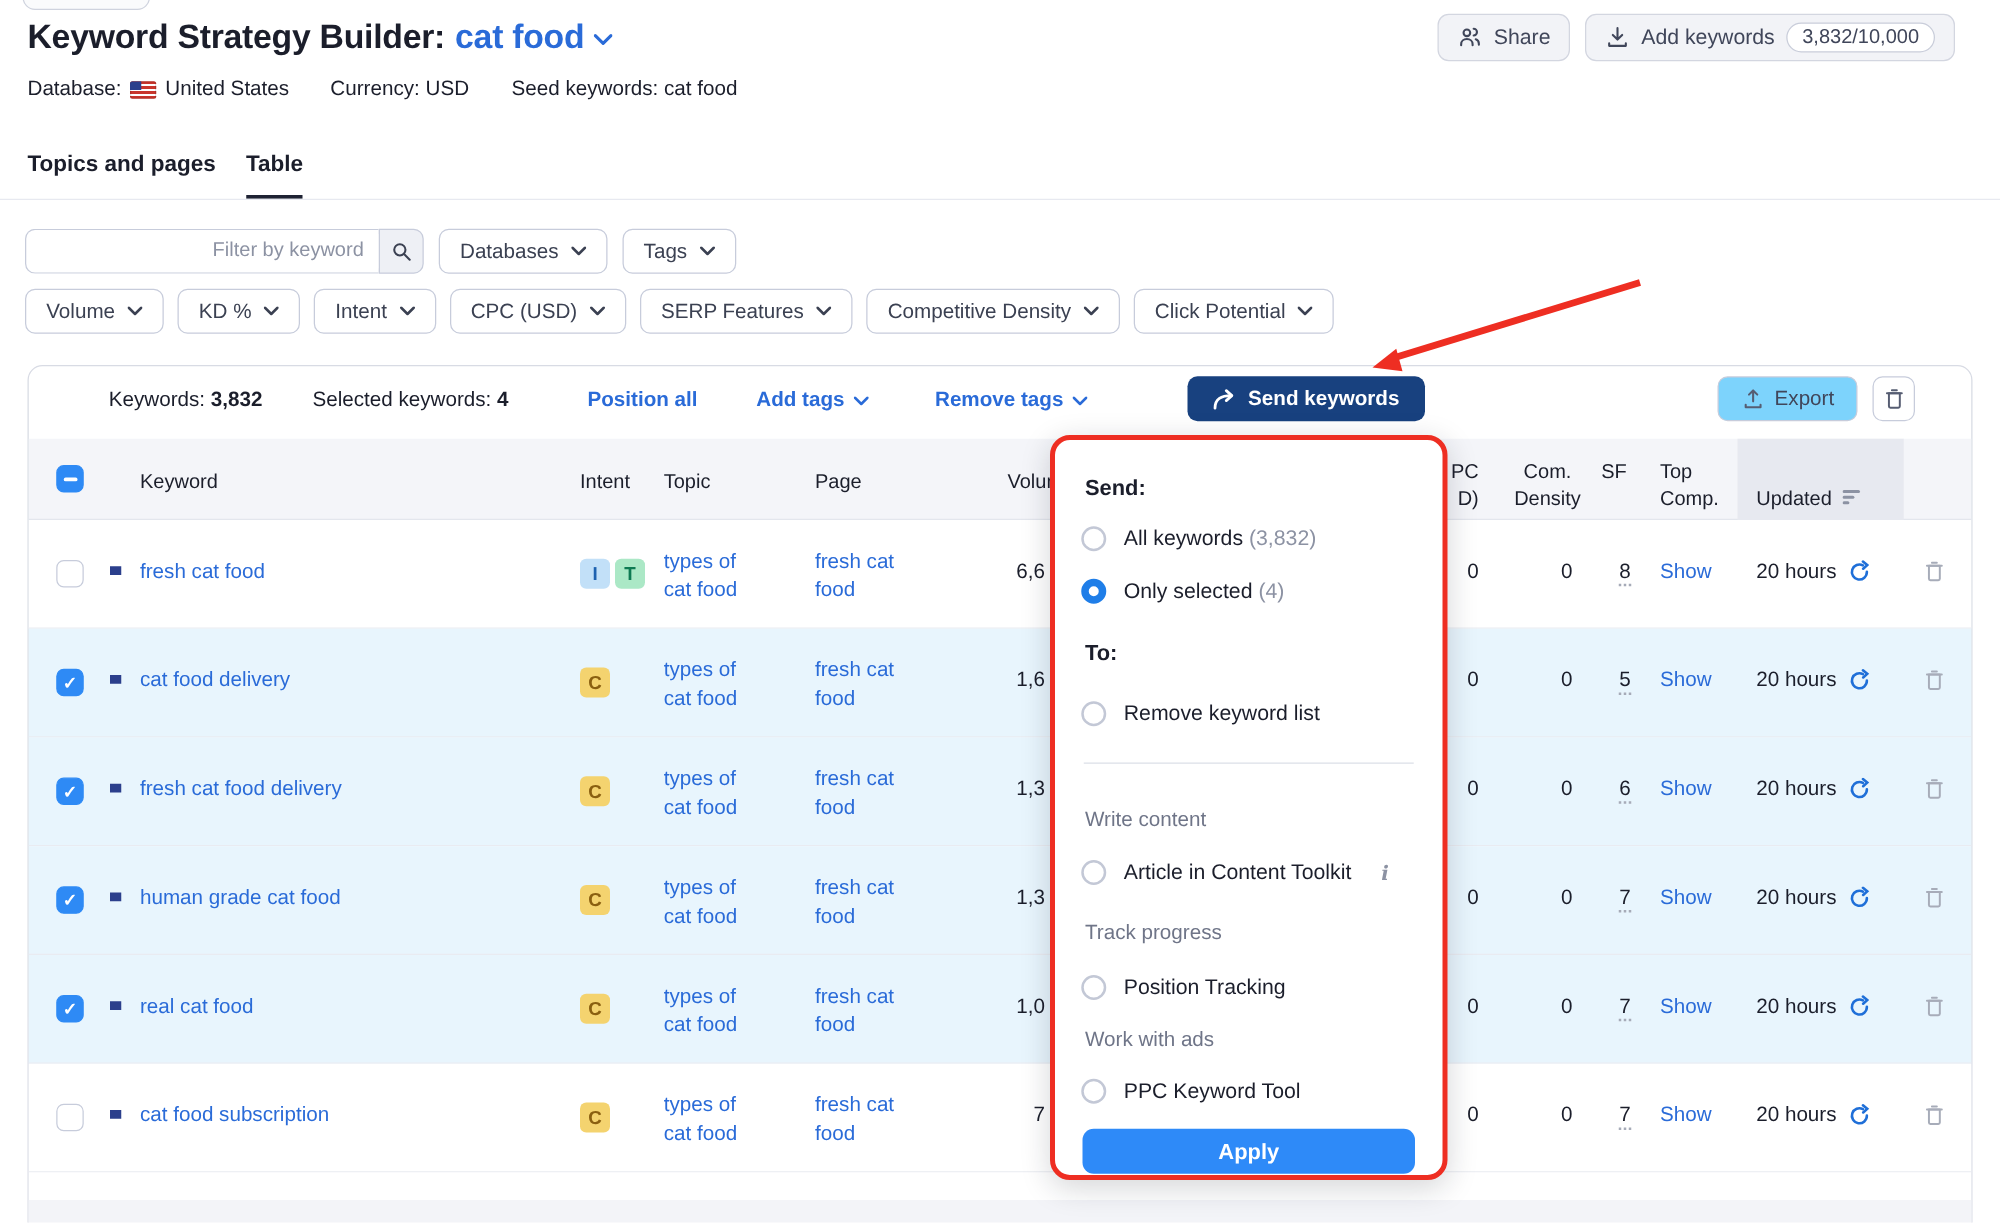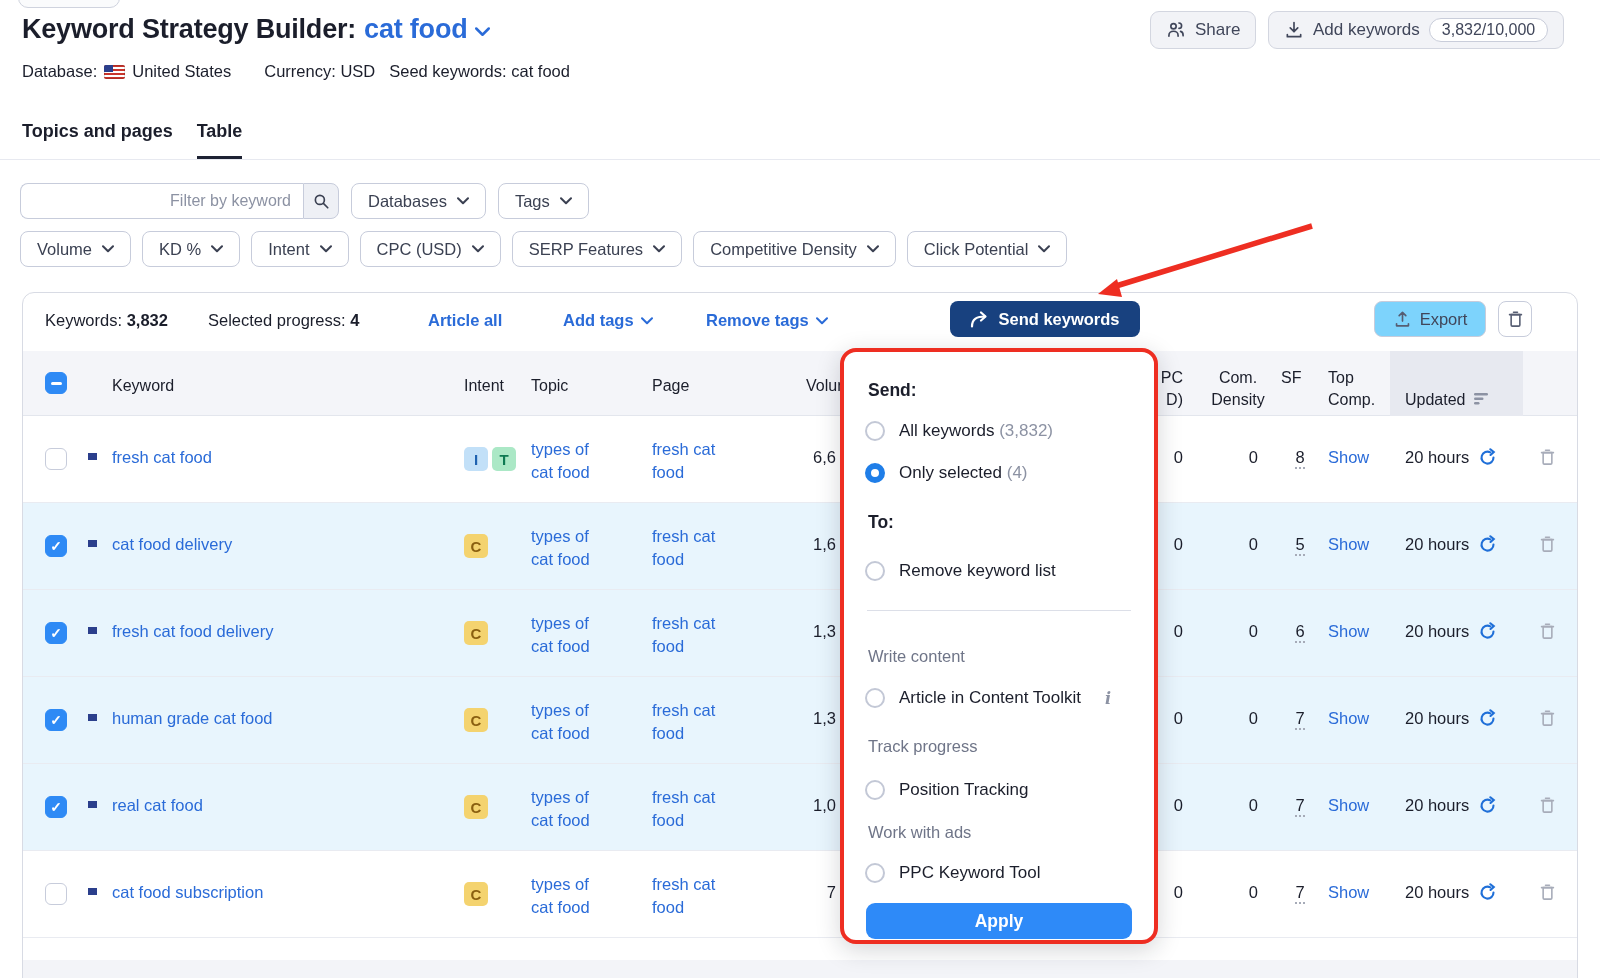--- a/index.html
+++ b/index.html
@@ -20,21 +20,21 @@
   .page-title .hl { color:#2a6bd8; }
   .chev-blue { width:15px; height:10px; margin-top:4px; }
   .btn-gray { height:38px; border:1px solid #d3d6e0; border-radius:9px; background:#f2f3f7;
     display:flex; align-items:center; gap:9px; padding:0 15px; font-size:17px; color:#40465a; cursor:pointer;}
   .share-btn { left:1150px; top:11px; }
   .addkw-btn { left:1268px; top:11px; }
   .quota-pill { background:#fff; border:1px solid #c9cdda; border-radius:999px; padding:2px 12px; font-size:16px; color:#40465a;}
   .meta-row { left:22px; top:62px; font-size:16.5px; display:flex; align-items:center; }
   .meta-row .flag { margin:0 7px; }
   .meta-gap1 { margin-left:33px; }
-  .meta-gap2 { margin-left:14px; }
+  .meta-gap2 { margin-left:34px; }
 
   
   .tabs { left:22px; top:121px; display:flex; gap:24px; font-size:18px; font-weight:bold; }
   .tab { padding-bottom:14px; cursor:pointer; }
   .tab.active { border-bottom:3px solid #1e2233; }
   .tabs-divider { left:0; top:159px; width:1600px; height:1px; background:#e7e9f0; }
 
   
   .filter-row1 { left:20px; top:183px; display:flex; gap:12px; height:36px; }
   .search-wrap { display:flex; height:36px; }
@@ -47,21 +47,21 @@
     align-items:center; gap:10px; padding:0 16px; font-size:16.5px; color:#3b4152; cursor:pointer; white-space:nowrap;}
   .filter-row2 { left:20px; top:231px; display:flex; gap:11px; height:36px; }
   .chev { width:12px; height:8px; }
 
   
   .tablebox { left:22px; top:292px; width:1556px; height:700px; background:#fff;
     border:1px solid #d8dbe4; border-radius:12px 12px 0 0; }
 
   
   .toolbar { position:absolute; left:0; top:0; width:100%; height:58px; }
-  .tb-item { position:absolute; top:18px; font-size:16.5px; white-space:nowrap; }
+  .tb-item { position:absolute; top:18px; font-size:16.5px; white-space:nowrap;margin-left:42px; }
   .tb-link { font-weight:bold; color:#2a6bd8; display:flex; align-items:center; gap:7px; cursor:pointer;}
   .send-btn { position:absolute; left:927px; top:8px; width:190px; height:36px; background:#18417f;
     border-radius:8px; color:#fff; font-weight:bold; font-size:16.5px; display:flex; align-items:center;
     justify-content:center; gap:9px; cursor:pointer; }
   .update-btn { position:absolute; left:1129px; top:8px; width:210px; height:36px; border:1px solid #c7ccdb;
     border-radius:8px; background:#fff; display:flex; align-items:center; justify-content:center; gap:9px;
     font-size:16.5px; color:#40465a; cursor:pointer;}
   .export-btn { position:absolute; left:1351px; top:8px; width:112px; height:36px; border:1px solid #c7ccdb;
     border-radius:8px; background:#7dd3fc; display:flex; align-items:center; justify-content:center; gap:8px;
     font-size:16.5px; color:#40465a; cursor:pointer;}
@@ -252,24 +252,24 @@
     </div>
   </div>
 
 <div class="abs tablebox">
 
   <div class="toolbar">
     <span class="tb-item" style="left:22px">
       <span>Keywords:</span> <b>3,832</b>
     </span>
     <span class="tb-item" style="left:185px">
-      <span>Selected progress:</span> <b>4</b>
+      <span>Selected keywords:</span> <b>4</b>
     </span>
     <span class="tb-item tb-link" style="left:405px">
-      <span>Article all</span>
+      <span>Position all</span>
     </span>
     <span class="tb-item tb-link" style="left:540px">
       <span>Add tags</span>
       <svg class="chev" viewBox="0 0 12 8">
           <path d="M1 1.2l5 5 5-5" fill="none" stroke="#2a6bd8" stroke-width="2" stroke-linecap="round" stroke-linejoin="round"></path>
         </svg>
     </span>
     <span class="tb-item tb-link" style="left:683px">
       <span>Remove tags</span>
       <svg class="chev" viewBox="0 0 12 8">

